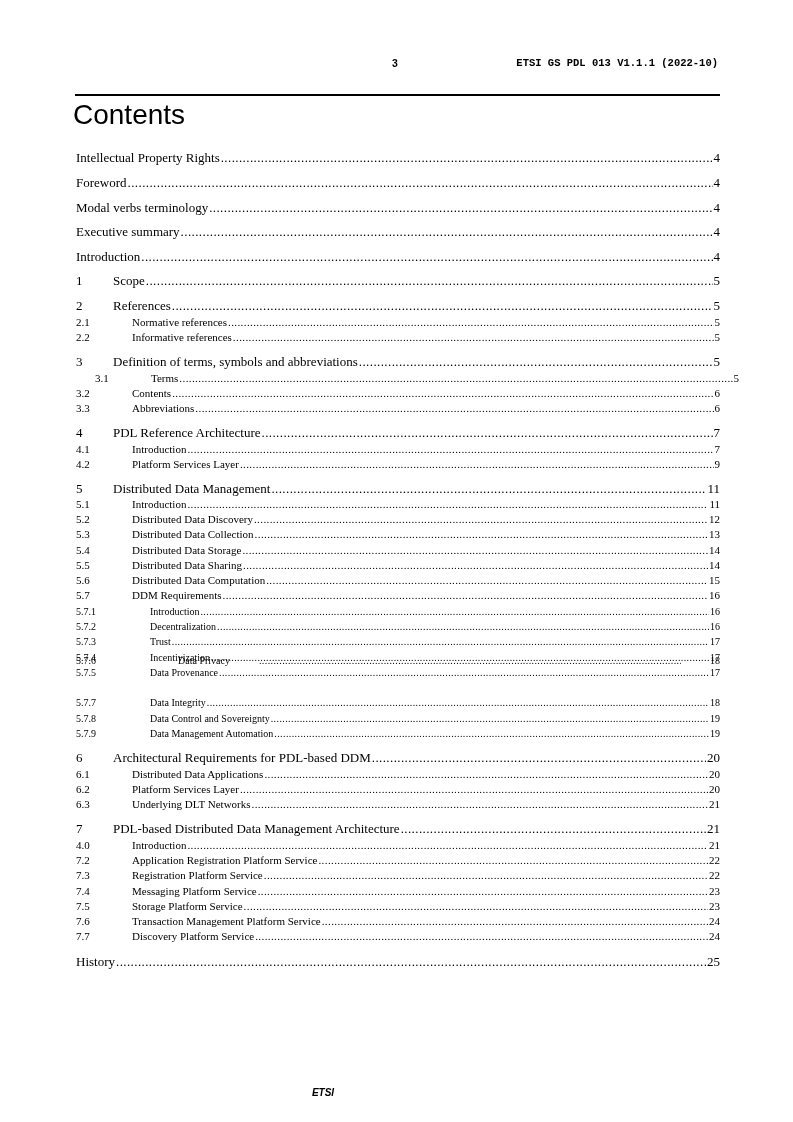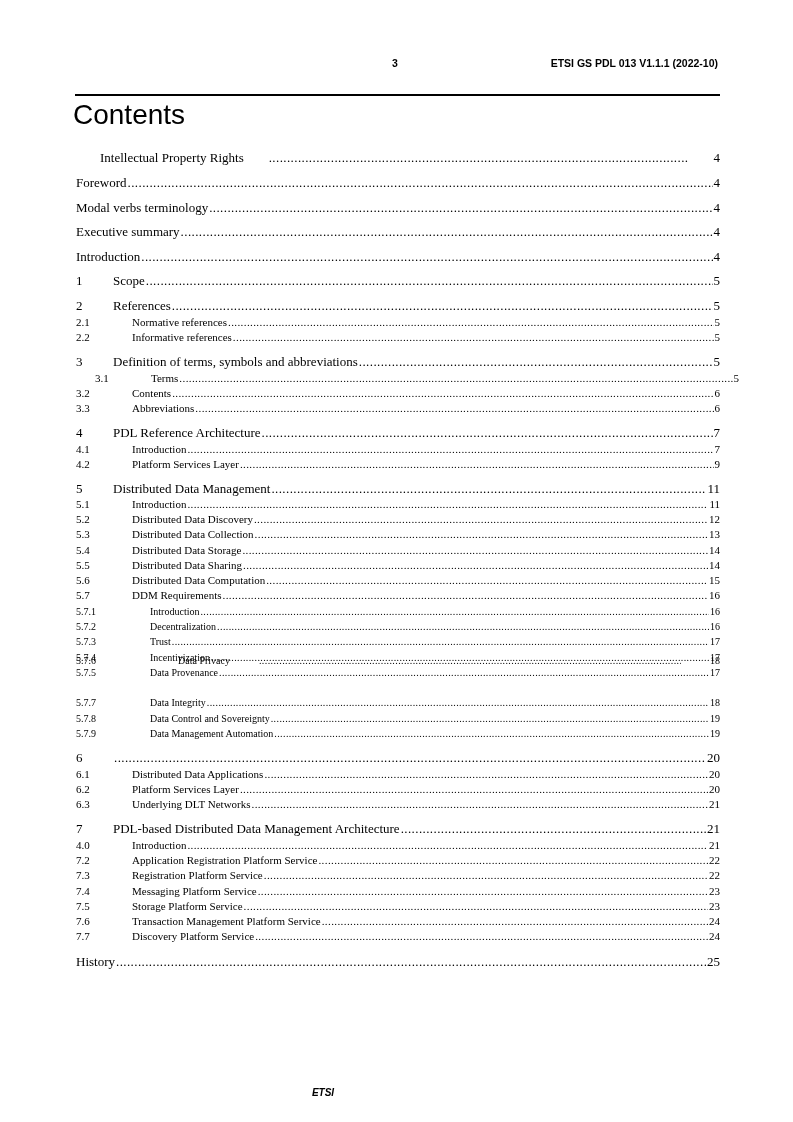--- a/index.html
+++ b/index.html
@@ -1,18 +1,18 @@
 <!DOCTYPE html>
 <html><head>
 <meta charset="utf-8">
 <style>
   html, body { margin: 0; padding: 0; background: #ffffff; }
   body { width: 793px; height: 1122px; position: relative; overflow: hidden; color: #000; }
   .hdr-page { position: absolute; left: 392px; top: 57px; font-family: "Liberation Sans", sans-serif; font-weight: bold; font-size: 10.5px; }
-  .hdr-doc { position: absolute; right: 75px; top: 57px; font-family: Liberation Sans, sans-serif; font-weight: bold; font-size: 10.5px; }
+  .hdr-doc { position: absolute; right: 75px; top: 57px; font-family: Liberation Mono, monospace; font-weight: bold; font-size: 10.5px; }
   .rule { position: absolute; left: 75px; width: 645px; top: 94px; height: 2px; background: #000; }
   .title { position: absolute; left: 73px; top: 100px; font-family: "Liberation Sans", sans-serif; font-size: 28px; line-height: 30px; }
   .toc { position: absolute; left: 76px; width: 644px; top: 0; height: 1000px; font-family: "Liberation Serif", serif; }
   .row { position: absolute; left: 0; width: 644px; display: flex; align-items: baseline; white-space: nowrap; }
   .row.l0 { font-size: 13px; height: 16px; line-height: 16px; }
   .row.l1 { font-size: 11px; height: 15px; line-height: 15px; }
   .row.l2 { font-size: 10px; height: 15px; line-height: 15px; }
   .num { display: inline-block; flex: 0 0 auto; }
   .row.l0 .num { width: 37px; }
   .row.l1 .num { width: 56px; }
@@ -28,21 +28,21 @@
 
 <div>
   <span class="hdr-page">3</span>
   <span class="hdr-doc">ETSI GS PDL 013 V1.1.1 (2022-10)</span>
 </div>
 <div class="rule"></div>
 
 <h1 class="title" style="margin:0;font-weight:normal;">Contents</h1>
 
 <div class="toc" id="toc">
-    <div class="row l0" style="top: 150px; gap: 24px;">
+    <div class="row l0" style="top: 150px;">
       <span class="num" style="width: 0px;"></span>
       <span class="lbl">Intellectual Property Rights</span>
       <span class="dots"></span>
       <span class="pg">4</span>
     </div>
     <div class="row l0" style="top: 175px;">
       <span class="num" style="width: 0px;"></span>
       <span class="lbl">Foreword</span>
       <span class="dots"></span>
       <span class="pg">4</span>
@@ -228,20 +228,21 @@
       <span class="pg">19</span>
     </div>
     <div class="row l2" style="top: 726px;">
       <span class="num">5.7.9</span>
       <span class="lbl">Data Management Automation</span>
       <span class="dots"></span>
       <span class="pg">19</span>
     </div>
     <div class="row l0" style="top: 750px;">
       <span class="num">6</span>
+      <span class="lbl">Architectural Requirements for PDL-based DDM</span>
       <span class="dots"></span>
       <span class="pg">20</span>
     </div>
     <div class="row l1" style="top: 767px;">
       <span class="num">6.1</span>
       <span class="lbl">Distributed Data Applications</span>
       <span class="dots"></span>
       <span class="pg">20</span>
     </div>
     <div class="row l1" style="top: 782px;">

